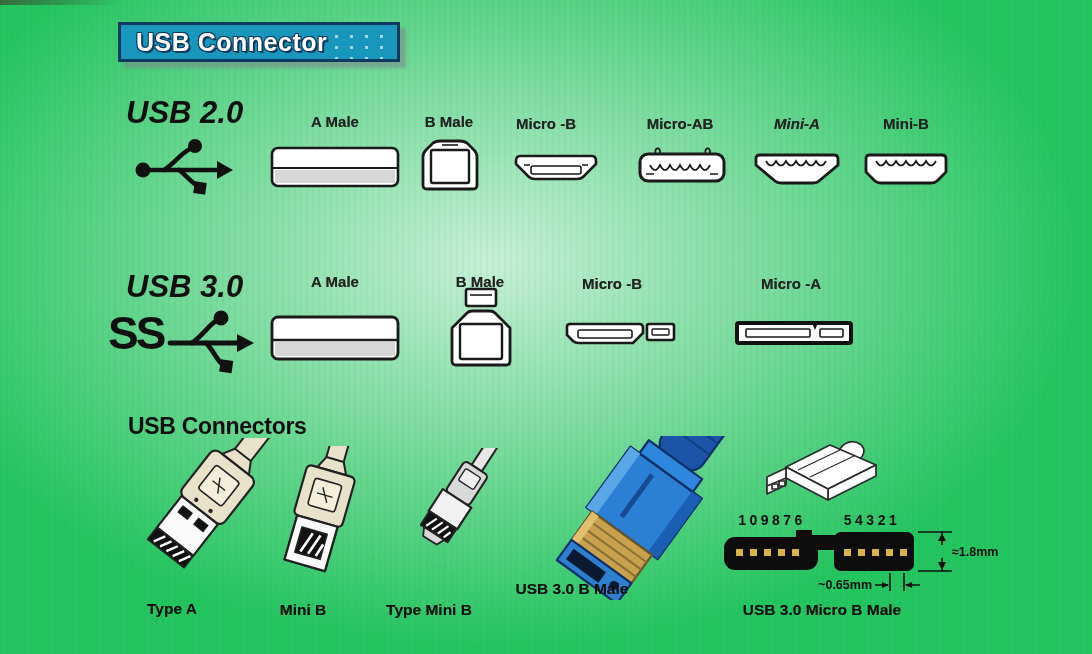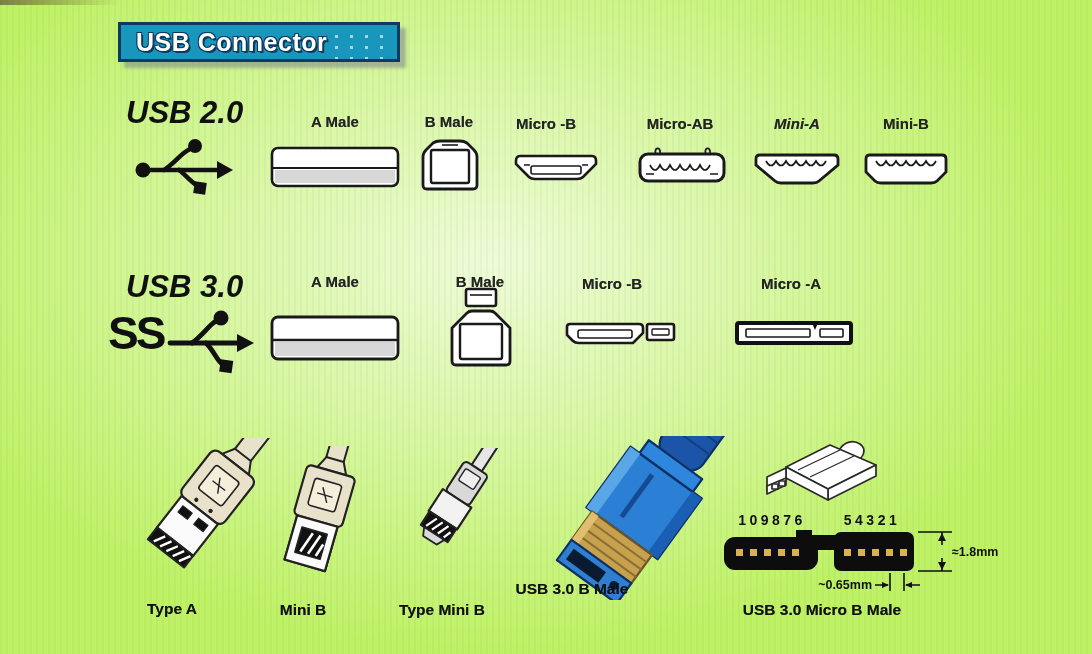--- a/index.html
+++ b/index.html
@@ -4,21 +4,21 @@
 <style>
   html,body{margin:0;padding:0;}
   body{
     font-family:"Liberation Sans", sans-serif;
     background:#dfe1e4;
   }
   #stage{
     position:relative;
     width:1092px;height:654px;
     overflow:hidden;
-    background:#bef264;
+    background:#22c55e;
   }
   #stage::before{
     content:"";
     position:absolute;inset:0;
     background:
       repeating-linear-gradient(90deg, rgba(90,100,110,0.05) 0px, rgba(90,100,110,0.05) 2px, rgba(255,255,255,0) 2px, rgba(255,255,255,0) 6px),
       radial-gradient(ellipse at 45% 40%, rgba(255,255,255,0.75), rgba(255,255,255,0) 70%);
     pointer-events:none;
   }
   .edge-artifact{
@@ -182,20 +182,21 @@
     <rect x="92" y="8" width="17" height="6" rx="1" fill="none" stroke="#1a1a1a" stroke-width="1.4"></rect>
   </svg>
 
   <svg class="abs" style="left:735px;top:321px;" width="118" height="24" viewBox="0 0 118 24">
     <rect x="2" y="2" width="114" height="20" rx="2" fill="#fff" stroke="#111" stroke-width="4"></rect>
     <rect x="11" y="8" width="64" height="8" rx="1" fill="none" stroke="#1a1a1a" stroke-width="1.6"></rect>
     <rect x="85" y="8" width="23" height="8" rx="1" fill="none" stroke="#1a1a1a" stroke-width="1.6"></rect>
     <polygon points="77,2 80,9 83,2" fill="#111"></polygon>
   </svg>
 
+  <div class="gallery-heading">USB Connectors</div>
 
   <svg class="abs clipped" style="left:92px;top:438px;" width="210" height="158" viewBox="0 0 210 158">
     <g transform="translate(125,50) rotate(38)" stroke="#222" stroke-linejoin="round">
       <rect x="-10" y="-110" width="20" height="70" fill="#e9e2ca" stroke-width="2"></rect>
       <polygon points="-10,-42 10,-42 17,-30 -17,-30" fill="#e9e2ca" stroke-width="2"></polygon>
       <rect x="-27" y="-30" width="54" height="58" rx="7" fill="#e9e2ca" stroke-width="2.2"></rect>
       <rect x="-15" y="-18" width="30" height="30" rx="3" fill="#f4eedb" stroke-width="1.6"></rect>
       <path d="M-8,-3 H8 M-4,-10 L4,4" fill="none" stroke-width="1.4"></path>
       <circle cx="-9" cy="22" r="1.6" fill="#222"></circle>
         <circle cx="9" cy="22" r="1.6" fill="#222"></circle>
@@ -315,16 +316,16 @@
       <path d="M178,68 V86 M192,68 V86"></path>
       <path d="M163,80 H176 M194,80 H208"></path>
     </g>
     <polygon points="170,77 170,83 177,80" fill="#111"></polygon>
     <polygon points="200,77 200,83 193,80" fill="#111"></polygon>
     <text x="160" y="84" text-anchor="end" font-size="12.5" font-weight="700" fill="#111">~0.65mm</text>
   </svg>
 
   <div class="glbl" style="left:172px;top:600px;">Type A</div>
   <div class="glbl" style="left:303px;top:601px;">Mini B</div>
-  <div class="glbl" style="left:442px;top:601px;">Type Mini B</div>
+  <div class="glbl" style="left:429px;top:601px;">Type Mini B</div>
   <div class="glbl" style="left:572px;top:580px;">USB 3.0 B Male</div>
   <div class="glbl" style="left:822px;top:601px;">USB 3.0 Micro B Male</div>
 </div>
 
 </body></html>

